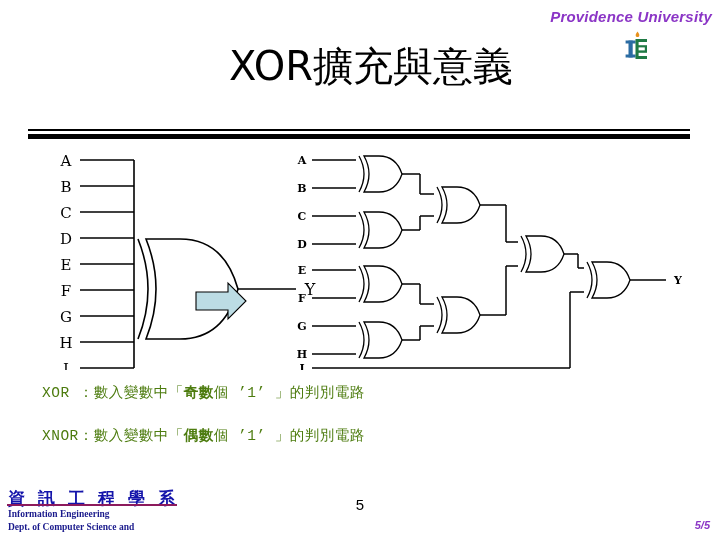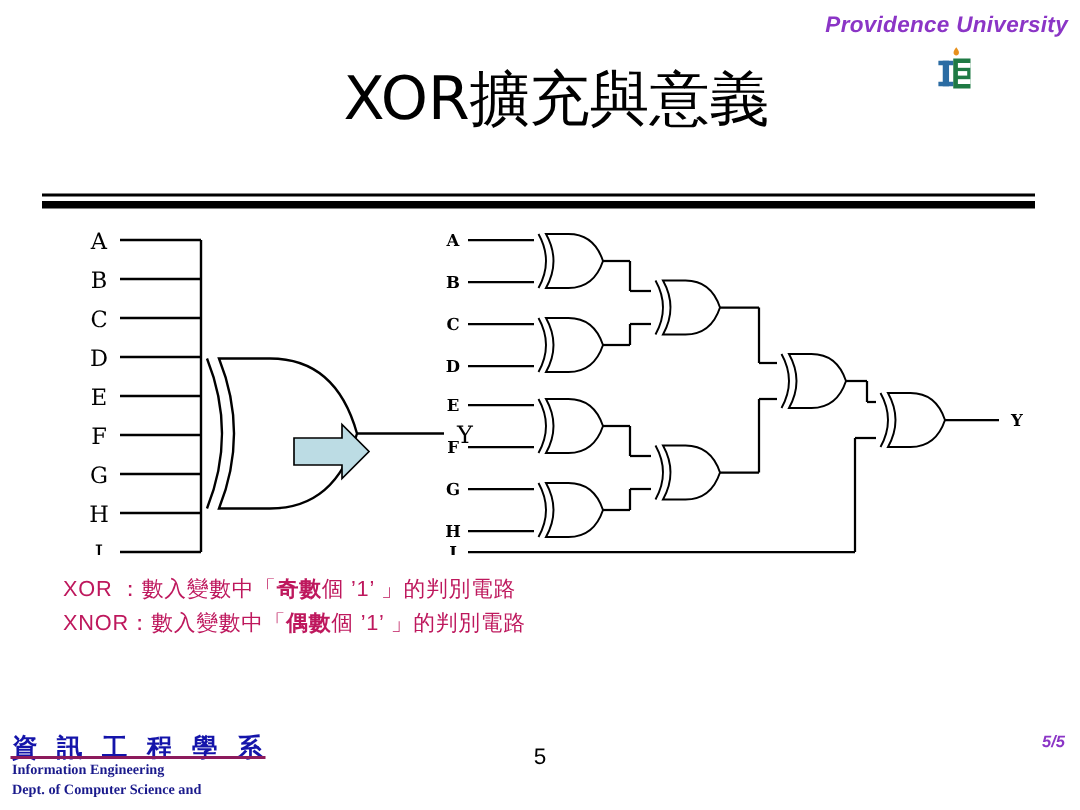--- a/index.html
+++ b/index.html
@@ -79,29 +79,29 @@
     top: 142px;
     width: 720px;
     height: 228px;
   }
   #figure svg { display: block; }
 
   
   .body-line {
     position: absolute;
     left: 42px;
-    font-family: Liberation Sans, sans-serif;
+    font-family: Liberation Mono, monospace;
     font-size: 14.5px;
-    color: #be185d;
+    color: #4d7c0f;
     white-space: nowrap;
     letter-spacing: 0.5px;
   }
   .body-line b { font-weight: bold; }
   #text-xor  { top: 383px; }
-  #text-xnor { top: 406px; }
+  #text-xnor { top: 426px; }
 
   
   #footer-dept-cn {
     position: absolute;
     left: 8px;
     top: 487px;
     font-family: "DejaVu Sans", "Liberation Sans", sans-serif;
     font-size: 17px;
     font-weight: bold;
     color: #1414AA;
@@ -133,21 +133,21 @@
     top: 496px;
     width: 720px;
     text-align: center;
     font-family: "Liberation Sans", sans-serif;
     font-size: 15px;
     color: #000000;
   }
   #page-progress {
     position: absolute;
     right: 10px;
-    top: 489px;
+    top: 519px;
     font-family: "Liberation Sans", sans-serif;
     font-size: 11px;
     font-weight: bold;
     font-style: italic;
     color: #8B35C6;
     text-align: right;
   }
 </style>
 </head>
 <body>

